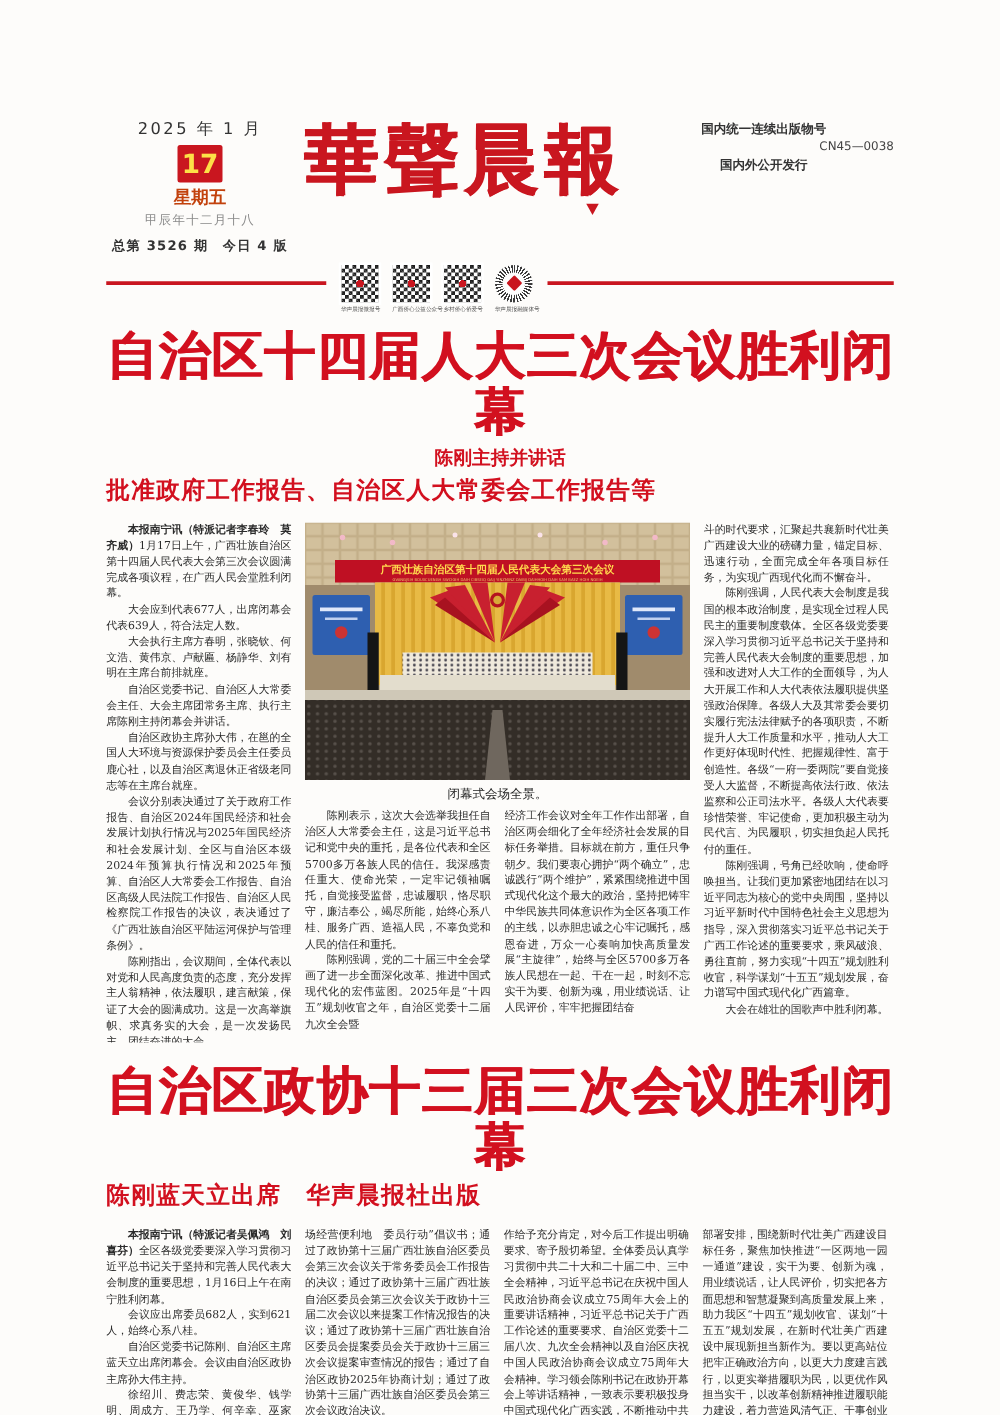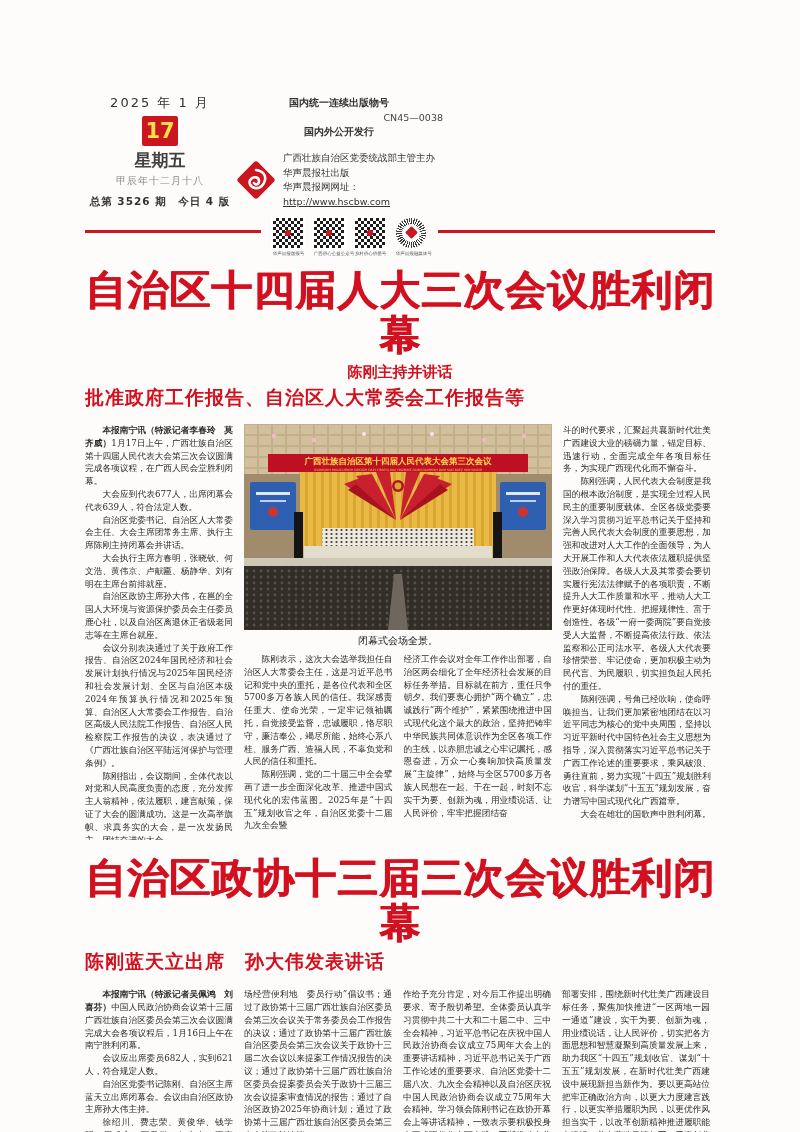--- a/index.html
+++ b/index.html
@@ -7,21 +7,21 @@
     width:800px;height:1132px;background:#fdfcfa;margin:0 auto;position:relative;
     box-sizing:border-box;padding:86px 85px 0 85px;
     font-family:"DejaVu Sans","Liberation Sans",sans-serif;color:#222;overflow:hidden;
   }
   
   .header-top{display:flex;align-items:flex-start;}
   .date-block{width:150px;text-align:center;padding-top:8px;flex:0 0 150px;}
   .date-month{font-size:13px;color:#333;letter-spacing:2px;}
   .date-day{width:36px;height:30px;background:#c9161f;color:#fde047;font-weight:bold;
     font-size:21px;line-height:30px;margin:4px auto 3px auto;border-radius:2px;text-align:center;}
-  .date-week{font-size:17px;font-weight:bold;color:#404040;}
+  .date-week{font-size:14px;font-weight:bold;color:#c2410c;}
   .date-lunar{font-size:10px;color:#8a8a8a;margin-top:2px;letter-spacing:1px;}
   .date-issue{font-size:10.5px;font-weight:bold;color:#333;margin-top:7px;letter-spacing:1px;}
   .masthead-block{flex:1;text-align:center;position:relative;padding-top:6px;}
   .masthead{font-family:"DejaVu Serif","Liberation Serif",serif;font-weight:bold;
     color:#c9161f;font-size:60px;letter-spacing:4px;line-height:1.2;
     text-shadow:1px 0 0 #c9161f,0 1px 0 #c9161f;}
   .masthead-seal{position:absolute;right:28px;bottom:-8px;width:0;height:0;
     border-left:5px solid transparent;border-right:5px solid transparent;border-top:9px solid #c9161f;}
   .pub-block{width:208px;flex:0 0 208px;padding-top:10px;}
   .pub-lines{text-align:center;}
@@ -84,41 +84,30 @@
 
   <div class="header-top">
     <div class="date-block">
       <div class="date-month">2025 年 1 月</div>
       <div class="date-day">17</div>
       <div class="date-week">星期五</div>
       <div class="date-lunar">甲辰年十二月十八</div>
       <div class="date-issue">总第 3526 期　今日 4 版</div>
     </div>
 
+    <div class="masthead-block">
+      <div class="masthead">華聲晨報</div>
+      <div class="masthead-seal"></div>
+    </div>
 
     <div class="pub-block">
       <div class="pub-lines">
         <div class="pub-line1">国内统一连续出版物号</div>
         <div class="pub-line2">CN45—0038</div>
         <div class="pub-line3">国内外公开发行</div>
-      </div>
-      <div class="org-row">
-        <div class="org-logo">
-          <svg width="42" height="42" viewBox="0 0 42 42">
-            <g transform="rotate(45 21 21)">
-              <rect x="7" y="7" width="28" height="28" rx="3" fill="#c9161f"></rect>
-            </g>
-            <path d="M21 11 c7 1 10 5 9 10 s-5 9 -10 8 s-7 -6 -4 -9 s8 -2 8 2 s-4 4 -5 2" stroke="#fff" stroke-width="2.6" fill="none" stroke-linecap="round"></path>
-          </svg>
-        </div>
-        <div class="org-lines">
-          <div>广西壮族自治区党委统战部主管主办</div>
-          <div>华声晨报社出版</div>
-          <div><span>华声晨报网网址：</span><span class="org-url">http://www.hscbw.com</span></div>
-        </div>
       </div>
     </div>
   </div>
 
   <div class="header-rule">
     <div class="rule-left"></div>
     <div class="qr-group">
       <div class="qr-item">
         <div class="qr-code"></div>
         <div class="qr-label">华声晨报微报号</div>
@@ -145,22 +134,22 @@
 
   <div class="headline">自治区十四届人大三次会议胜利闭幕</div>
   <div class="kicker1">陈刚主持并讲话</div>
   <div class="kicker2">批准政府工作报告、自治区人大常委会工作报告等</div>
 
   <div class="body-grid a1-body">
 
     <div class="ncol">
       <p><b><span>本报南宁讯</span><span>（特派记者李春玲　莫齐威）</span></b><span>1月17日上午，广西壮族自治区第十四届人民代表大会第三次会议圆满完成各项议程，在广西人民会堂胜利闭幕。</span></p>
       <p>大会应到代表677人，出席闭幕会代表639人，符合法定人数。</p>
+      <p>大会执行主席方春明，张晓钦、何文浩、黄伟京、卢献匾、杨静华、刘有明在主席台前排就座。</p>
       <p>自治区党委书记、自治区人大常委会主任、大会主席团常务主席、执行主席陈刚主持闭幕会并讲话。</p>
-      <p>大会执行主席方春明，张晓钦、何文浩、黄伟京、卢献匾、杨静华、刘有明在主席台前排就座。</p>
       <p>自治区政协主席孙大伟，在邕的全国人大环境与资源保护委员会主任委员鹿心社，以及自治区离退休正省级老同志等在主席台就座。</p>
       <p>会议分别表决通过了关于政府工作报告、自治区2024年国民经济和社会发展计划执行情况与2025年国民经济和社会发展计划、全区与自治区本级2024年预算执行情况和2025年预算、自治区人大常委会工作报告、自治区高级人民法院工作报告、自治区人民检察院工作报告的决议，表决通过了《广西壮族自治区平陆运河保护与管理条例》。</p>
       <p>陈刚指出，会议期间，全体代表以对党和人民高度负责的态度，充分发挥主人翁精神，依法履职，建言献策，保证了大会的圆满成功。这是一次高举旗帜、求真务实的大会，是一次发扬民主、团结奋进的大会。</p>
     </div>
 
     <div class="mid">
       <div class="photo">
         <svg width="308" height="206" viewBox="0 0 308 206">
           <defs>
             <pattern id="coffer" width="14" height="11" patternUnits="userSpaceOnUse">
@@ -250,27 +239,27 @@
     <div class="ncol">
       <p class="cont">斗的时代要求，汇聚起共襄新时代壮美广西建设大业的磅礴力量，锚定目标、迅速行动，全面完成全年各项目标任务，为实现广西现代化而不懈奋斗。</p>
       <p>陈刚强调，人民代表大会制度是我国的根本政治制度，是实现全过程人民民主的重要制度载体。全区各级党委要深入学习贯彻习近平总书记关于坚持和完善人民代表大会制度的重要思想，加强和改进对人大工作的全面领导，为人大开展工作和人大代表依法履职提供坚强政治保障。各级人大及其常委会要切实履行宪法法律赋予的各项职责，不断提升人大工作质量和水平，推动人大工作更好体现时代性、把握规律性、富于创造性。各级“一府一委两院”要自觉接受人大监督，不断提高依法行政、依法监察和公正司法水平。各级人大代表要珍惜荣誉、牢记使命，更加积极主动为民代言、为民履职，切实担负起人民托付的重任。</p>
       <p>陈刚强调，号角已经吹响，使命呼唤担当。让我们更加紧密地团结在以习近平同志为核心的党中央周围，坚持以习近平新时代中国特色社会主义思想为指导，深入贯彻落实习近平总书记关于广西工作论述的重要要求，乘风破浪、勇往直前，努力实现“十四五”规划胜利收官，科学谋划“十五五”规划发展，奋力谱写中国式现代化广西篇章。</p>
       <p>大会在雄壮的国歌声中胜利闭幕。</p>
     </div>
   </div>
 
   <div class="headline2-wrap">
     <div class="headline">自治区政协十三届三次会议胜利闭幕</div>
-    <div class="kicker2">陈刚蓝天立出席　孙大伟发表讲话</div>
+    <div class="kicker2">陈刚蓝天立出席　华声晨报社出版</div>
   </div>
 
   <div class="body-grid a2-body">
     <div class="ncol">
-      <p><b><span>本报南宁讯</span><span>（特派记者吴佩鸿　刘喜芬）</span></b><span>中国人民政治协商会议第十三届广西壮族自治区委员会第三次会议圆满完成大会各项议程后，1月16日上午在南宁胜利闭幕。</span></p>
-      <p>会议应出席委员682人，实到621人，符合规定人数。</p>
+      <p><b><span>本报南宁讯</span><span>（特派记者吴佩鸿　刘喜芬）</span></b><span>全区各级党委要深入学习贯彻习近平总书记关于坚持和完善人民代表大会制度的重要思想，1月16日上午在南宁胜利闭幕。</span></p>
+      <p>会议应出席委员682人，实到621人，始终心系八桂。</p>
       <p>自治区党委书记陈刚、自治区主席蓝天立出席闭幕会。会议由自治区政协主席孙大伟主持。</p>
       <p>徐绍川、费志荣、黄俊华、钱学明、周成方、王乃学、何辛幸、巫家世、刘咏梅、彭建铭及卢能干在主席台前排就座。</p>
 
     </div>
     <div class="ncol">
       <p class="cont">场经营便利地　委员行动”倡议书；通过了政协第十三届广西壮族自治区委员会第三次会议关于常务委员会工作报告的决议；通过了政协第十三届广西壮族自治区委员会第三次会议关于政协十三届二次会议以来提案工作情况报告的决议；通过了政协第十三届广西壮族自治区委员会提案委员会关于政协十三届三次会议提案审查情况的报告；通过了自治区政协2025年协商计划；通过了政协第十三届广西壮族自治区委员会第三次会议政治决议。</p>
 
     </div>
     <div class="ncol">
       <p class="cont">作给予充分肯定，对今后工作提出明确要求、寄予殷切希望。全体委员认真学习贯彻中共二十大和二十届二中、三中全会精神，习近平总书记在庆祝中国人民政治协商会议成立75周年大会上的重要讲话精神，习近平总书记关于广西工作论述的重要要求、自治区党委十二届八次、九次全会精神以及自治区庆祝中国人民政治协商会议成立75周年大会精神。学习领会陈刚书记在政协开幕会上等讲话精神，一致表示要积极投身中国式现代化广西实践，不断推动中共中央决策部署和自治区党委、政府部署要求落地落实、见行见效。</p>

